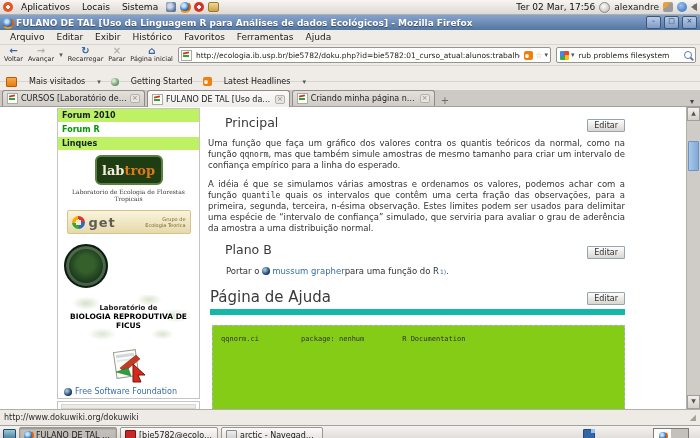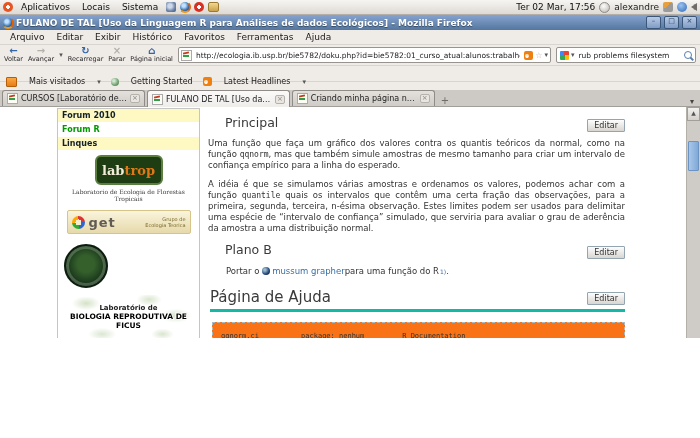--- a/index.html
+++ b/index.html
@@ -1,17 +1,17 @@
 <!DOCTYPE html>
 <html><head>
 <meta charset="utf-8">
 <style>
   html,body{margin:0;padding:0;overflow:hidden;}
   body{width:700px;height:438px;font-family:"DejaVu Sans","Liberation Sans",sans-serif;}
-  .screen{position:relative;width:700px;height:338px;background:#fff;overflow:hidden;font-size:9px;color:#222;}
+  .screen{position:relative;width:700px;height:438px;background:#fff;overflow:hidden;font-size:9px;color:#222;}
 
   
   .gnome-panel{height:14px;background:linear-gradient(#f7f5f3,#ddd9d4);border-bottom:1px solid #b3aea8;display:flex;align-items:center;padding:0 3px;gap:4px;}
   .panel-menu{padding:0 4px;font-size:9px;color:#111;}
   .panel-right{margin-left:auto;display:flex;align-items:center;gap:4px;}
   .mini{width:10px;height:10px;display:inline-block;flex:none;}
   .icon-distro{border-radius:50%;background:radial-gradient(circle at 50% 50%,#fff 0 2px,#e95420 2px 5px,#c23a10 5px);}
   .icon-appA{border-radius:2px;background:radial-gradient(circle at 40% 40%,#cfd8e8 0 2px,#6b84a8 60%,#3d567a);}
   .icon-ff{border-radius:50%;background:radial-gradient(circle at 38% 35%,#bfe0ff 0 18%,#2f6cb0 55%,#12406e 100%);position:relative;}
   .icon-ff::after{content:"";position:absolute;inset:-1px;border-radius:50%;border:2px solid transparent;border-right-color:#e66000;border-bottom-color:#ff9500;}
@@ -68,21 +68,21 @@
   .tab.active{background:linear-gradient(#fbfaf9,#efedea);margin-bottom:-1px;height:16px;z-index:2;}
   .tab-close{color:#8a8680;font-size:7px;line-height:7px;border:1px solid #b5b1ab;border-radius:2px;padding:0 1px;background:#e9e6e2;}
   .newtab{font-size:10px;color:#6f6b66;padding:0 4px;}
   .alltabs{margin-left:auto;font-size:8px;color:#444;padding:0 4px;}
 
   
   .viewport{position:relative;height:302px;background:#fff;overflow:hidden;}
 
   
   .sidebar{position:absolute;left:57px;top:1px;width:141px;height:289px;border:1px solid #c5c5c5;background:#fff;overflow:hidden;}
-  .sb-h{background:#fef9c3;color:#14212b;font-weight:bold;font-size:8px;padding:2px 4px;}
+  .sb-h{background:#bef264;color:#14212b;font-weight:bold;font-size:8px;padding:2px 4px;}
   .link-green{display:block;color:#090;font-weight:bold;font-size:8px;padding:3px 4px;text-decoration:none;}
   .logo-labtrop{width:64px;height:26px;margin:5px auto 0;background:#1e3d12;border:2px solid #5a7f40;border-radius:6px;display:flex;align-items:center;justify-content:center;font-family:"DejaVu Serif","Liberation Serif",serif;font-size:13px;font-weight:bold;}
   .lt-a{color:#f2ecd8;} .lt-b{color:#e07818;}
   .labtrop-caption{font-family:"DejaVu Serif","Liberation Serif",serif;font-size:6px;color:#3a3a3a;text-align:center;margin-top:3px;}
   .logo-get{width:114px;height:22px;margin:8px auto 0;background:linear-gradient(#faf4dc,#e6d9ab);border:1px solid #d6c488;display:flex;align-items:center;padding:0 4px;position:relative;border-radius:2px;}
   .get-atom{width:13px;height:13px;border-radius:50%;background:radial-gradient(circle,#f5eecf 0 3px,transparent 3px),conic-gradient(#d33 0 25%,#36c 0 50%,#3a3 0 75%,#fa0 0);margin-right:4px;flex:none;}
   .get-name{font-size:13px;font-weight:bold;color:#5f5b55;letter-spacing:1px;}
   .get-cap{position:absolute;right:4px;top:5px;font-size:5px;line-height:6px;color:#7a6a2a;text-align:right;}
   .logo-cmq{display:flex;align-items:center;margin:10px 4px 0 6px;}
   .cmq-emblem{width:40px;height:40px;border-radius:50%;flex:none;background:radial-gradient(circle at 50% 45%,#35602c 0 28%,#152f18 70%);border:2px solid #0c1d0e;box-shadow:inset 0 0 0 3px rgba(220,235,210,.25);}
@@ -100,27 +100,27 @@
   .globe-icon{width:8px;height:8px;border-radius:50%;background:radial-gradient(circle at 35% 35%,#9bc 0 1px,#247 60%,#012);flex:none;}
   .btn-edit{font-size:8px;font-family:"DejaVu Sans","Liberation Sans",sans-serif;padding:1px 6px;background:linear-gradient(#fdfdfd,#d9d6d1);border:1px solid #93a5b1;color:#333;border-radius:1px;}
   .sidebar2{position:absolute;left:57px;top:294px;width:141px;height:10px;border:1px solid #c5c5c5;background:#fff;}
   .sidebar2 .bar{height:3px;margin:2px 3px;background:#eceae7;border:1px solid #d8d5d1;}
 
   
   .article{position:absolute;left:208px;right:75px;top:0;}
   .section{position:relative;}
   .btn-edit.fr{float:right;margin-top:4px;}
   h2.dw{font-size:12.5px;font-weight:400;color:#3a3a3a;margin:8px 0 0 17px;}
-  h1.dw{font-size:15px;font-weight:400;color:#3a3a3a;margin:12px 0 0 2px;border-bottom:3px solid #14b8a6;padding-bottom:3px;}
+  h1.dw{font-size:15px;font-weight:400;color:#3a3a3a;margin:12px 0 0 2px;border-bottom:6px solid #14b8a6;padding-bottom:3px;}
   .article p{font-size:8.5px;line-height:11px;color:#333;text-align:justify;margin:8px 0 0 0;}
   .mono{font-family:"DejaVu Sans Mono","Liberation Mono",monospace;font-size:8px;}
   .plano-text{font-size:8.5px;color:#333;margin:9px 0 0 18px;display:flex;align-items:center;flex-wrap:wrap;}
   .link-blue{color:#3a6ea5;text-decoration:none;display:inline-flex;align-items:center;gap:2px;}
   sup.fn{font-size:6px;color:#3a6ea5;vertical-align:super;margin-left:1px;}
-  .codeblock{margin:10px 0 0 4px;height:88px;background:#f97316;border:1px dashed #a8bcc6;padding:9px 8px;font-family:"DejaVu Sans Mono","Liberation Mono",monospace;font-size:7px;color:#333;white-space:pre;overflow:hidden;}
+  .codeblock{margin:10px 0 0 4px;height:88px;background:#84cc16;border:1px dashed #a8bcc6;padding:9px 8px;font-family:"DejaVu Sans Mono","Liberation Mono",monospace;font-size:7px;color:#333;white-space:pre;overflow:hidden;}
 
   
   .vscroll{position:absolute;right:0;top:0;width:13px;height:302px;background:#cfccc7;border-left:1px solid #b3afa9;}
   .sb-btn{height:12px;background:linear-gradient(#f2f0ee,#d4d0cb);border:1px solid #a29e99;font-size:6px;color:#555;text-align:center;line-height:10px;}
   .sb-btn.bottom{position:absolute;bottom:0;left:0;right:0;}
   .sb-thumb{position:absolute;left:1px;right:1px;top:34px;height:28px;background:linear-gradient(90deg,#aac7e8,#7fa9d8);border:1px solid #6b94c4;border-radius:1px;}
 
   
   .statusbar{height:15px;background:#eeeae6;border-top:1px solid #b3aea8;display:flex;align-items:center;padding:0 4px;font-size:8px;color:#2a2a2a;}
   .grip{margin-left:auto;color:#a29e99;font-size:8px;}
@@ -339,20 +339,24 @@
     </div>
 
     <div class="vscroll">
       <div class="sb-btn">▲</div>
       <div class="sb-thumb"></div>
       <div class="sb-btn bottom">▼</div>
     </div>
 
   </div>
 
+  <div class="statusbar">
+    <span>http://www.dokuwiki.org/dokuwiki</span>
+    <span class="grip">◢</span>
+  </div>
 
   <div class="taskbar">
     <span class="tb-applet"></span>
     <span class="task active" style="width:88px;">
       <span class="mini icon-ff" style="width:9px;height:9px;"></span>
       <span class="tklabel">FULANO DE TAL [Uso ...</span>
     </span>
     <span class="task" style="width:88px;">
       <span class="icon-term-red"></span>
       <span class="tklabel">[bie5782@ecologia.ib....</span>

